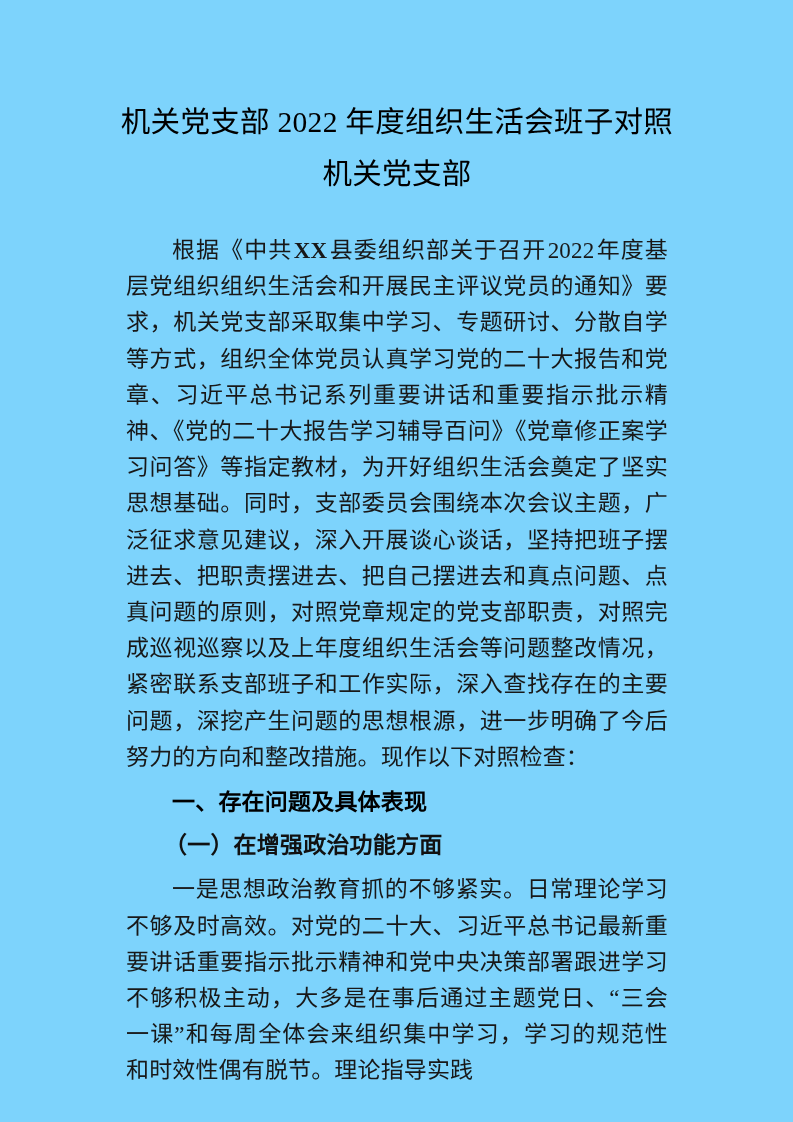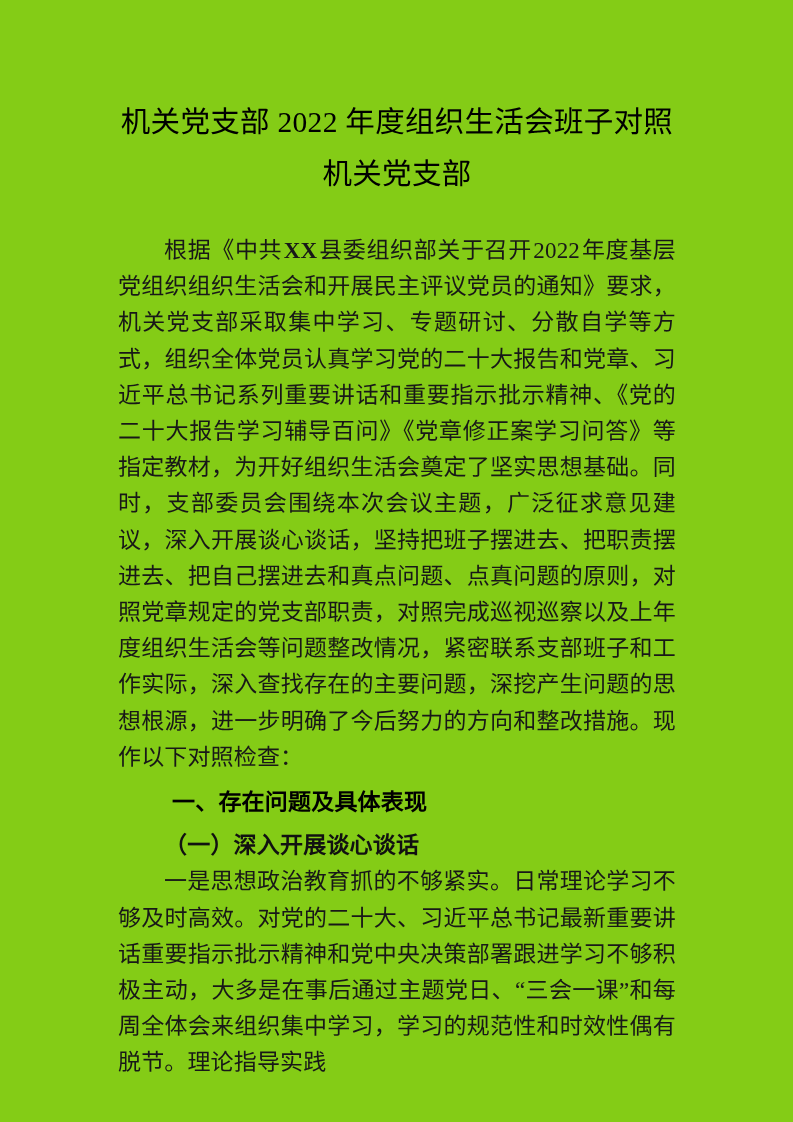--- a/index.html
+++ b/index.html
@@ -7,21 +7,21 @@
     margin: 0;
     padding: 0;
     background: #ffffff;
   }
 
   .page {
     position: relative;
     width: 793px;
     height: 1122px;
     margin: 0 auto;
-    background: #84cc16;
+    background: #7dd3fc;
     overflow: hidden;
     box-sizing: border-box;
   }
 
   .content {
     position: absolute;
     left: 118px;
     top: 96px;
     width: 558px;
   }
@@ -40,21 +40,21 @@
 
   
   .para {
     font-family: "Liberation Serif", "DejaVu Serif", serif;
     font-size: 23px;
     line-height: 36.2px;
     color: #181818;
     text-align: justify;
     text-justify: inter-ideograph;
     text-indent: 46px;
-    margin: 0;
+    margin: 8px;
     letter-spacing: 0.15px;
   }
 
   .para-spacer-top {
     margin-top: 33px;
   }
 
   
   .latin {
     font-family: "Liberation Serif", "DejaVu Serif", serif;
@@ -99,19 +99,19 @@
 
     <h1 class="doc-title">
       <span>机关党支部 2022 年度组织生活会班子对照</span><br>
       <span>机关党支部</span>
     </h1>
 
     <p class="para para-spacer-top">根据《中共<span class="latin-b">XX</span>县委组织部关于召开<span class="latin">2022</span>年度基层党组织组织生活会和开展民主评议党员的通知》要求，机关党支部采取集中学习、专题研讨、分散自学等方式，组织全体党员认真学习党的二十大报告和党章、习近平总书记系列重要讲话和重要指示批示精神、《党的二十大报告学习辅导百问》《党章修正案学习问答》等指定教材，为开好组织生活会奠定了坚实思想基础。同时，支部委员会围绕本次会议主题，广泛征求意见建议，深入开展谈心谈话，坚持把班子摆进去、把职责摆进去、把自己摆进去和真点问题、点真问题的原则，对照党章规定的党支部职责，对照完成巡视巡察以及上年度组织生活会等问题整改情况，紧密联系支部班子和工作实际，深入查找存在的主要问题，深挖产生问题的思想根源，进一步明确了今后努力的方向和整改措施。现作以下对照检查：</p>
 
     <p class="head-1">一、存在问题及具体表现</p>
 
-    <p class="head-2">（一）深入开展谈心谈话</p>
+    <p class="head-2">（一）在增强政治功能方面</p>
 
     <p class="para">一是思想政治教育抓的不够紧实。日常理论学习不够及时高效。对党的二十大、习近平总书记最新重要讲话重要指示批示精神和党中央决策部署跟进学习不够积极主动，大多是在事后通过主题党日、“三会一课”和每周全体会来组织集中学习，学习的规范性和时效性偶有脱节。理论指导实践</p>
 
   </div>
 
 </div>
 
 </body></html>

